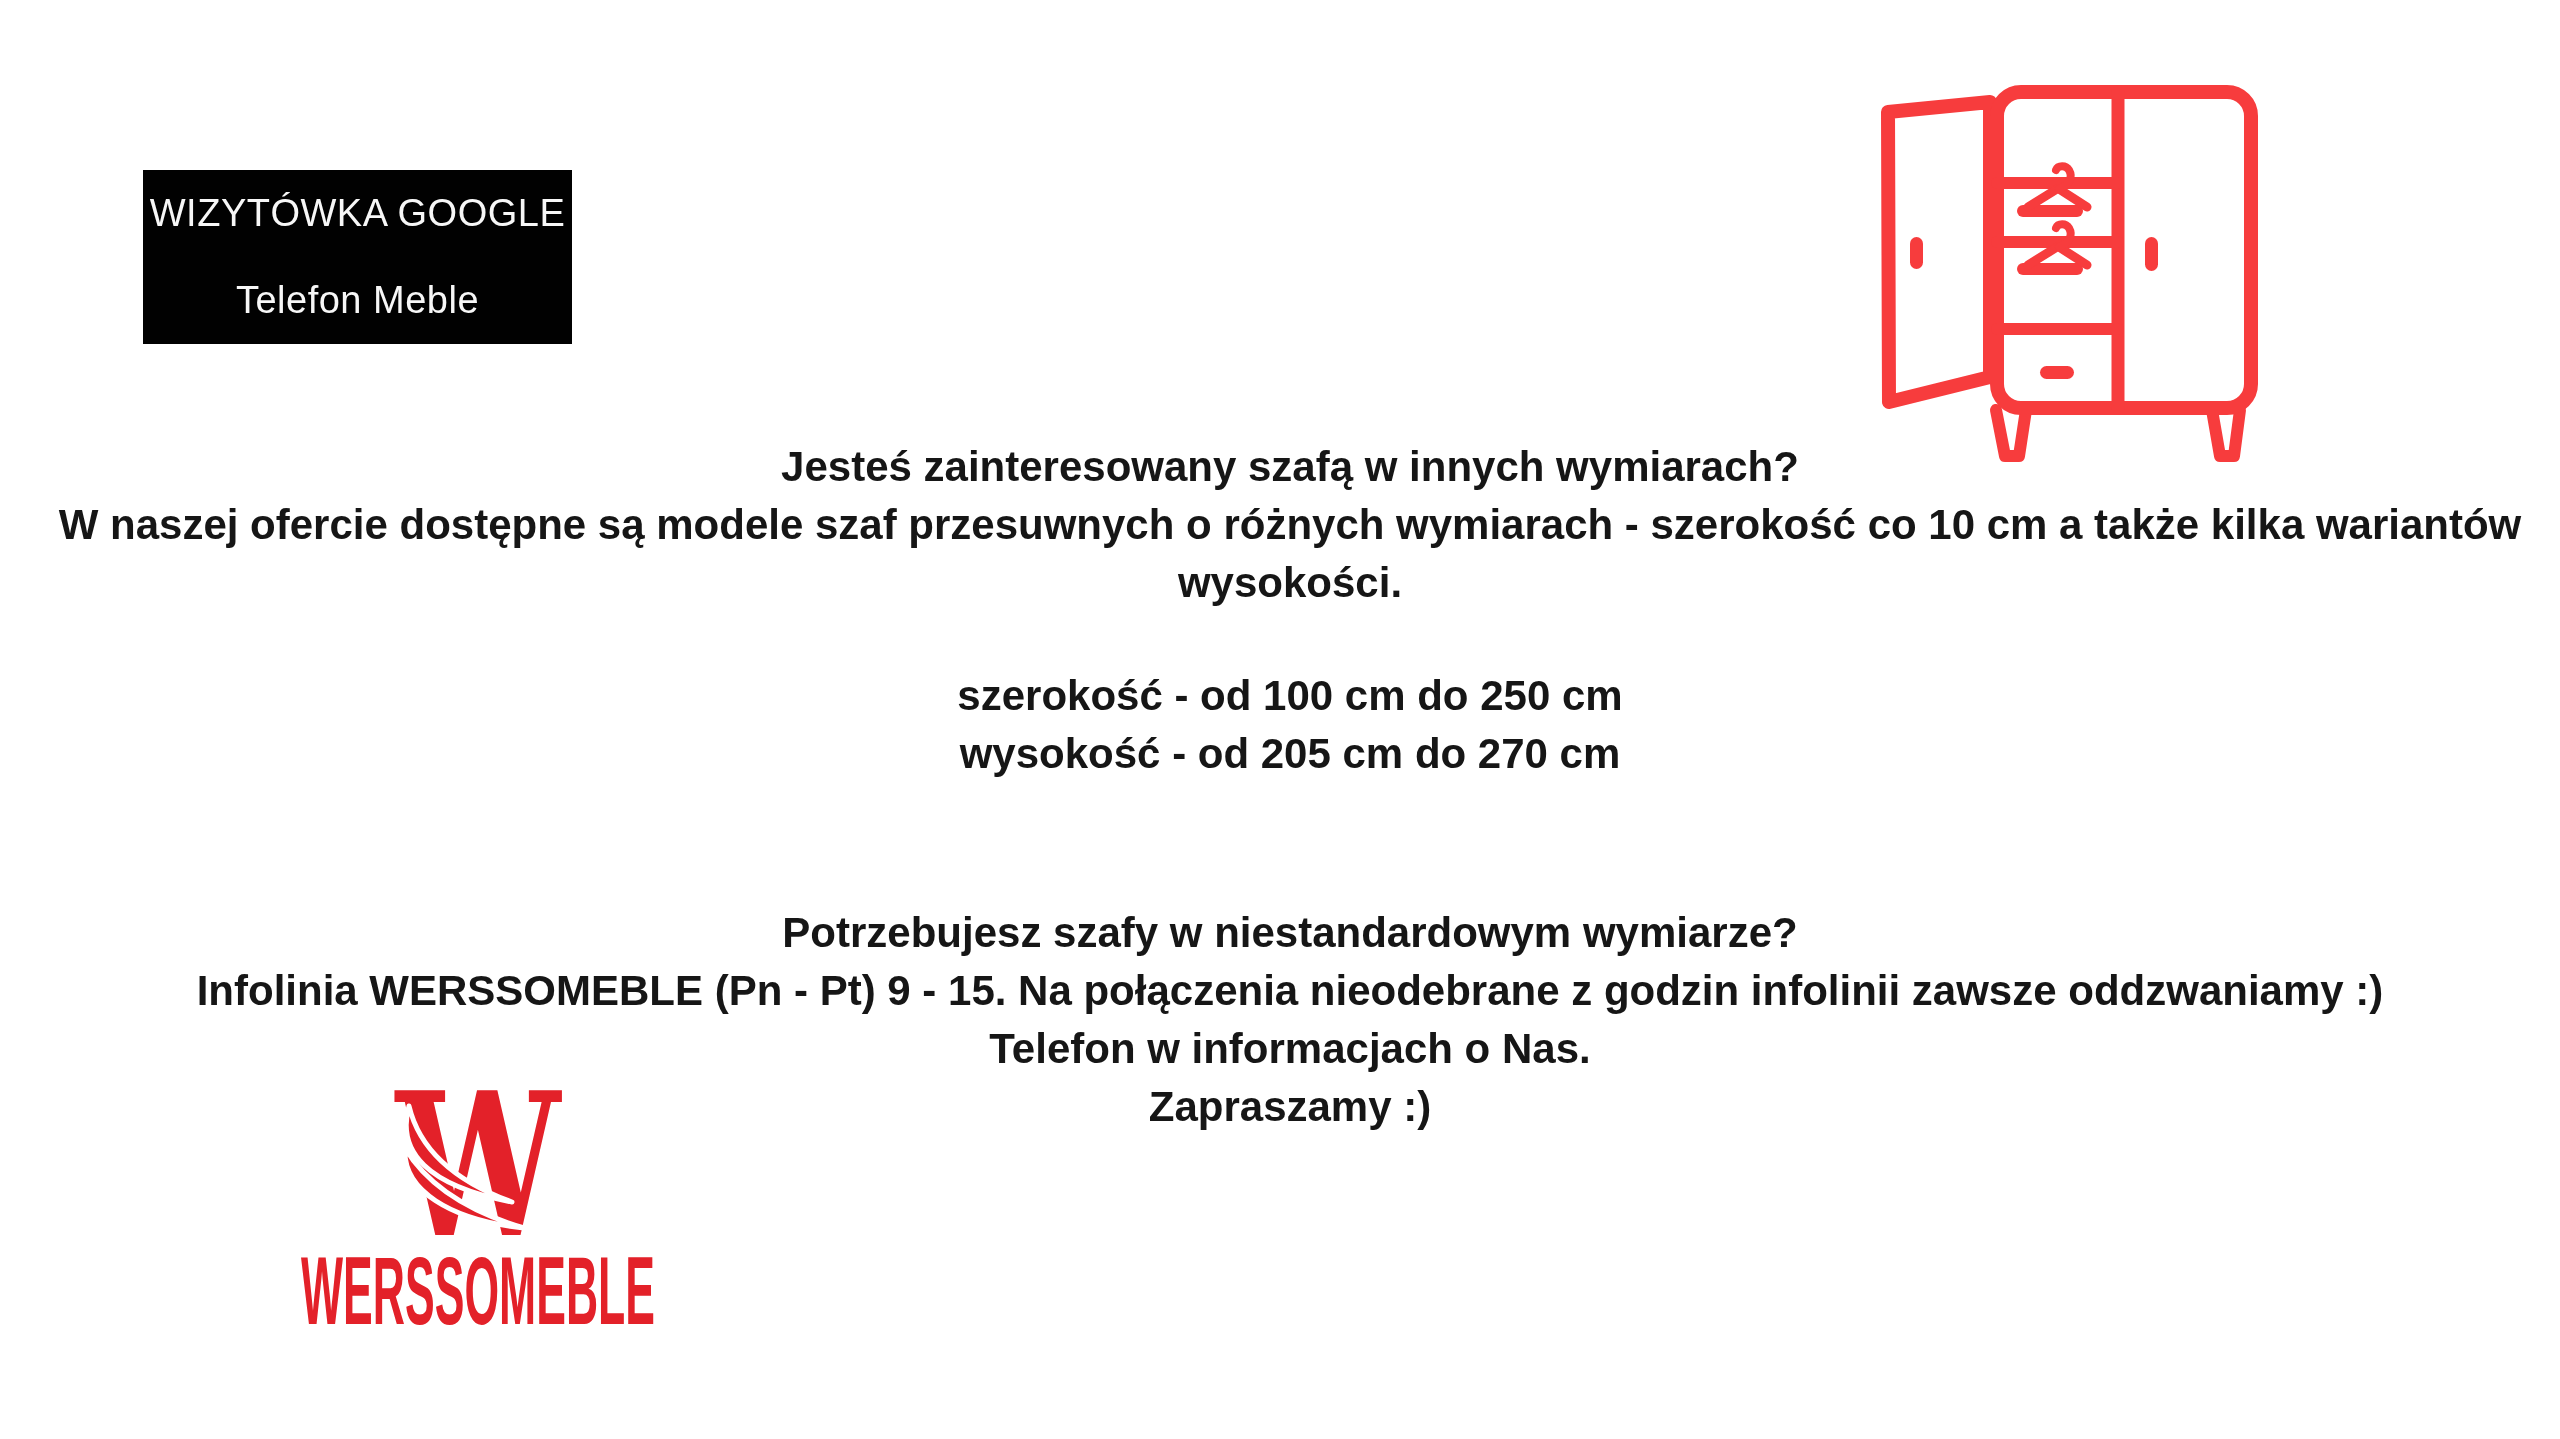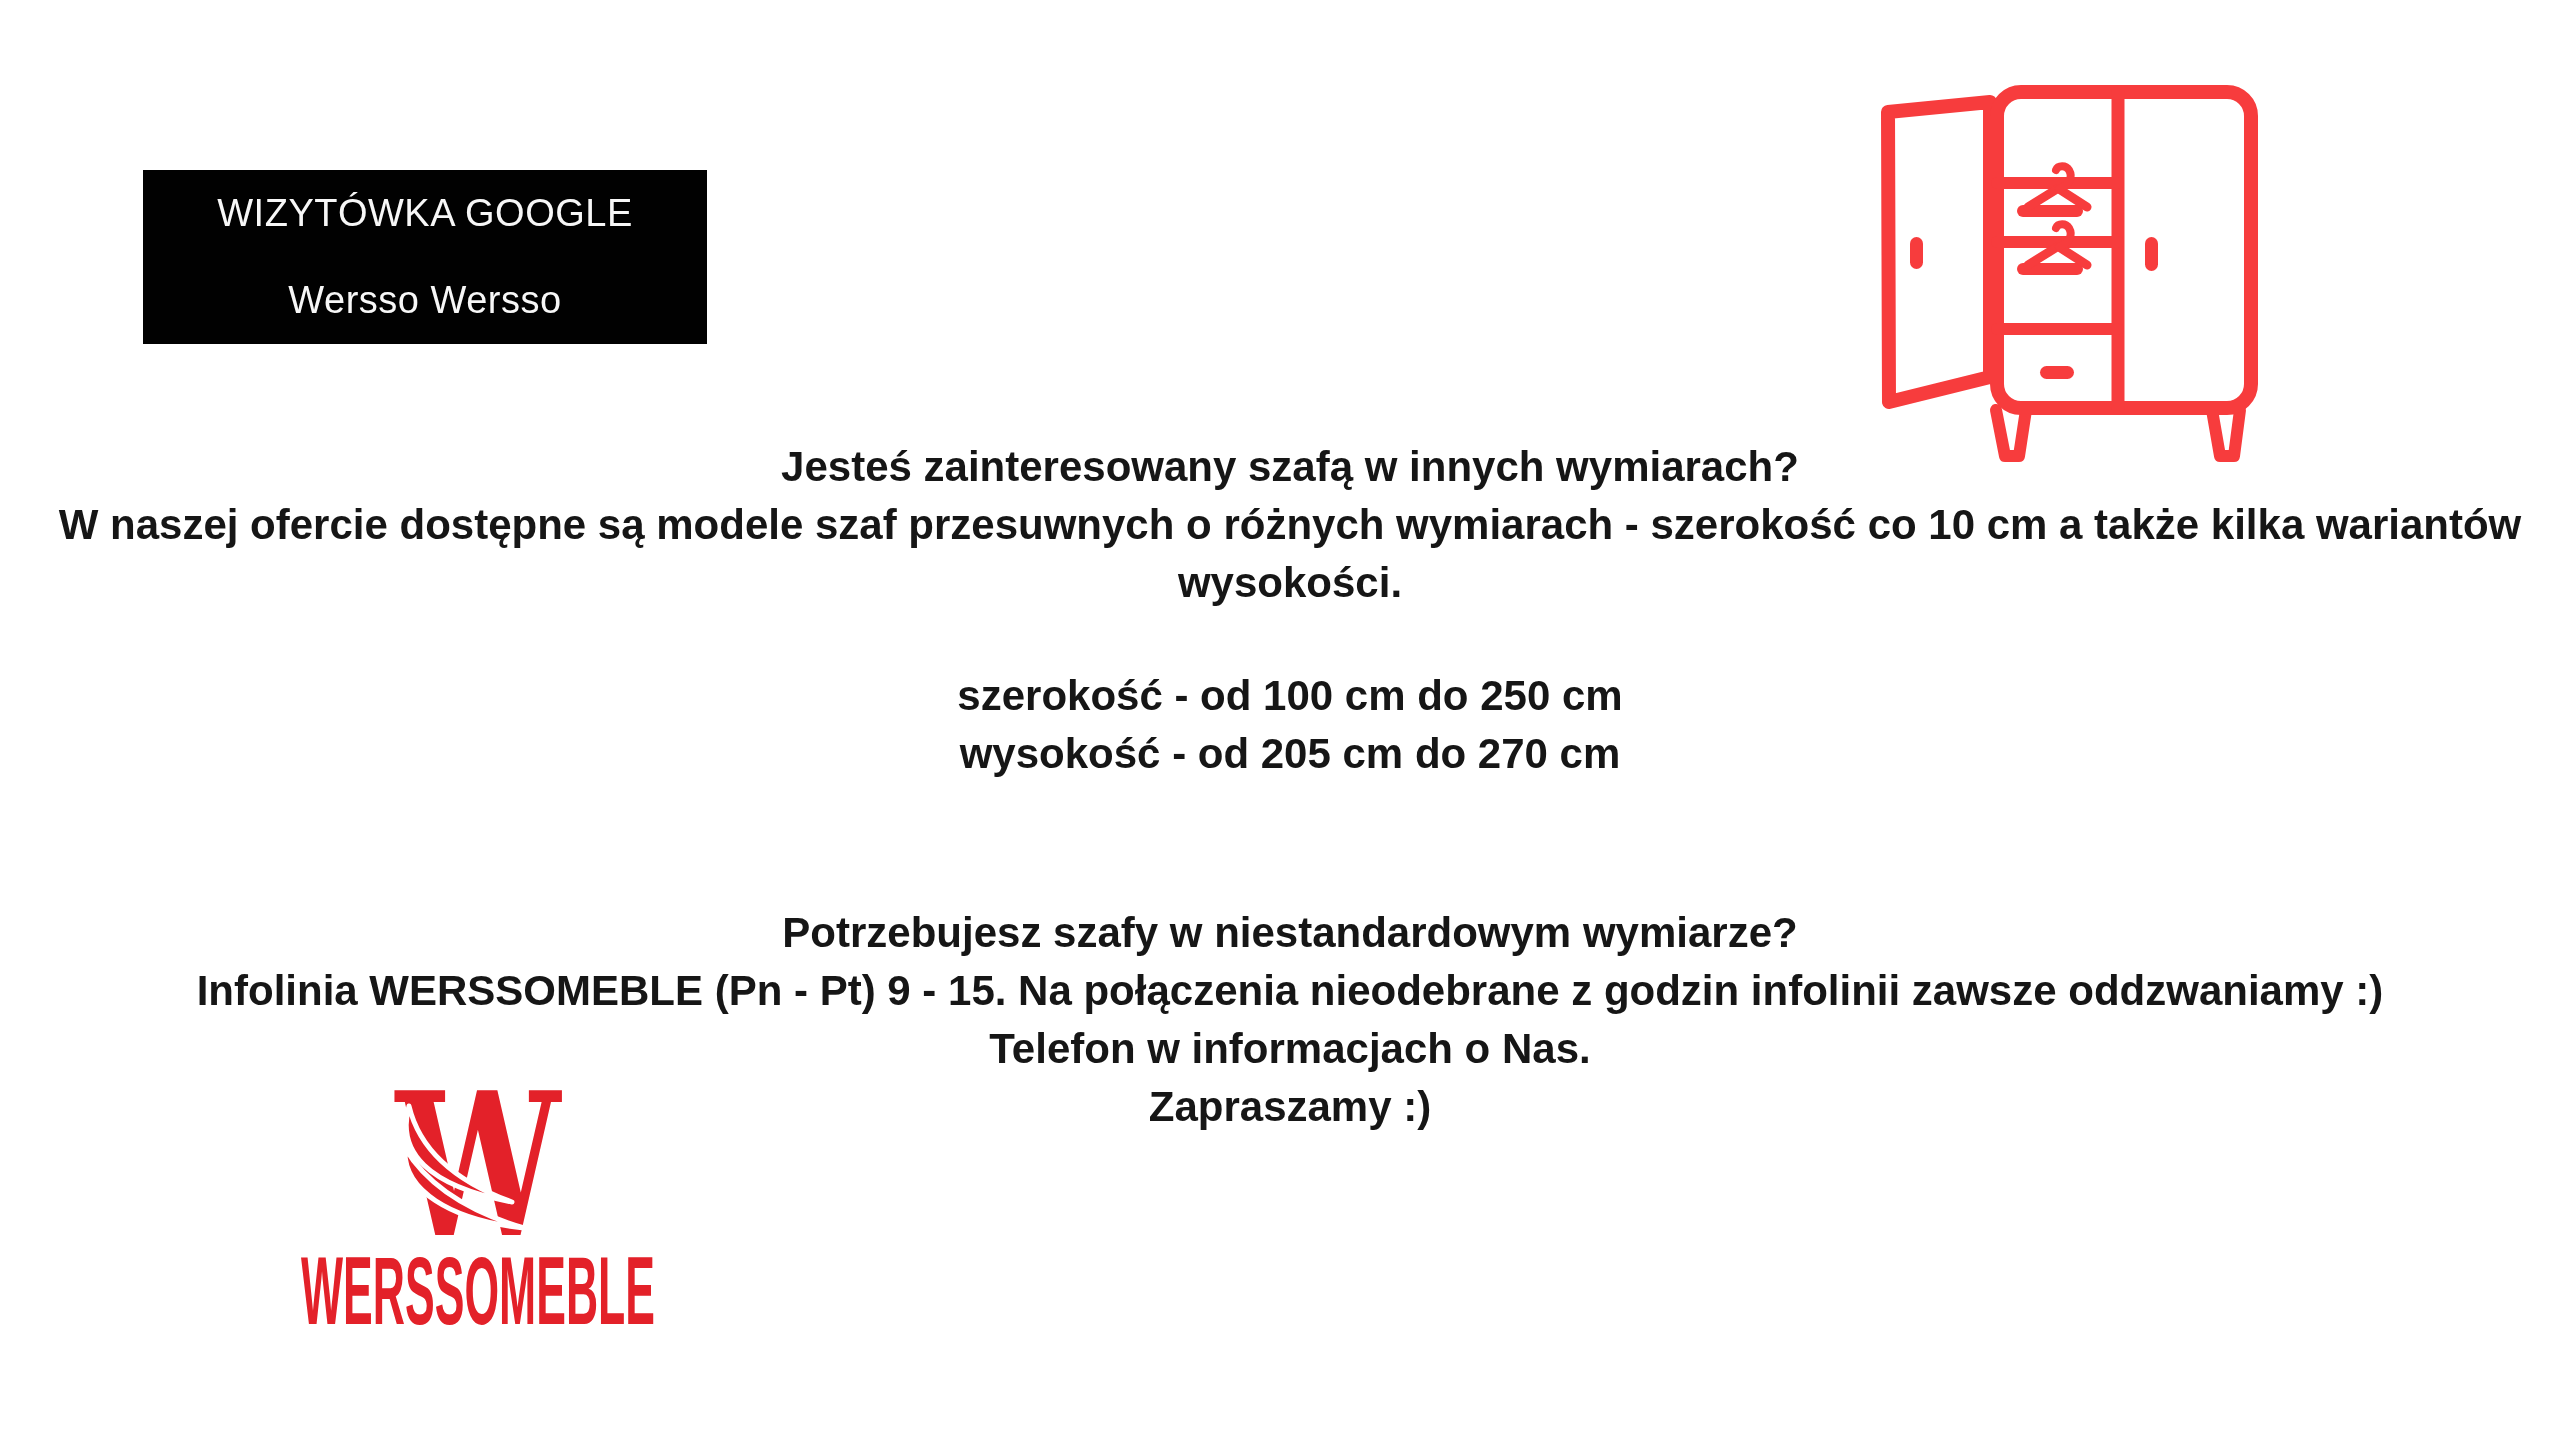--- a/index.html
+++ b/index.html
@@ -7,21 +7,21 @@
   body {
     position:relative;
     background:#ffffff;
     overflow:hidden;
     font-family:"Liberation Sans", sans-serif;
   }
 
   
   .card {
     position:absolute; left:143px; top:170px;
-    width:564px; height:174px;
+    width:429px; height:174px;
     background:#010101;
     color:#f7f7f7;
     display:flex; flex-direction:column;
     align-items:center; justify-content:center;
     text-align:center;
     gap:30px;
   }
   .card-line { font-size:38px; line-height:57px; font-weight:400; letter-spacing:0.5px; }
 
   
@@ -51,21 +51,21 @@
   .wordmark-text {
     font-family:"Liberation Sans", sans-serif;
     font-weight:700;
   }
 </style>
 </head>
 <body>
 
 <div class="card">
   <div class="card-line">WIZYTÓWKA GOOGLE</div>
-  <div class="card-line">Wersso Wersso</div>
+  <div class="card-line">Telefon Meble</div>
 </div>
 
 <svg class="wardrobe" viewBox="0 0 396 396" xmlns="http://www.w3.org/2000/svg" fill="none" stroke="#f73c3d" stroke-linecap="round" stroke-linejoin="round">
 
   <path d="M 12,34 L 114,24 L 114,299 L 13,324 Z" fill="#ffffff" stroke-width="14"></path>
   <rect x="34" y="159" width="13" height="32" rx="6.5" fill="#f73c3d" stroke="none"></rect>
 
   <path d="M 120,332 L 129,378 L 143,378 L 150,332" stroke-width="12"></path>
   <path d="M 336,332 L 344,378 L 358,378 L 364,332" stroke-width="12"></path>
 

